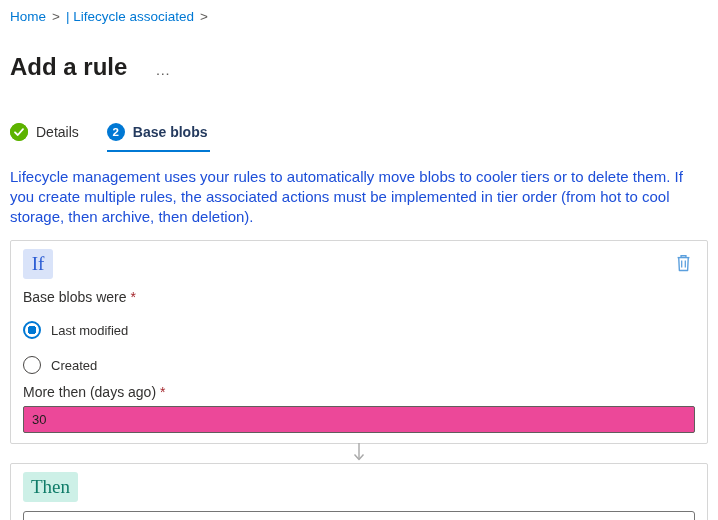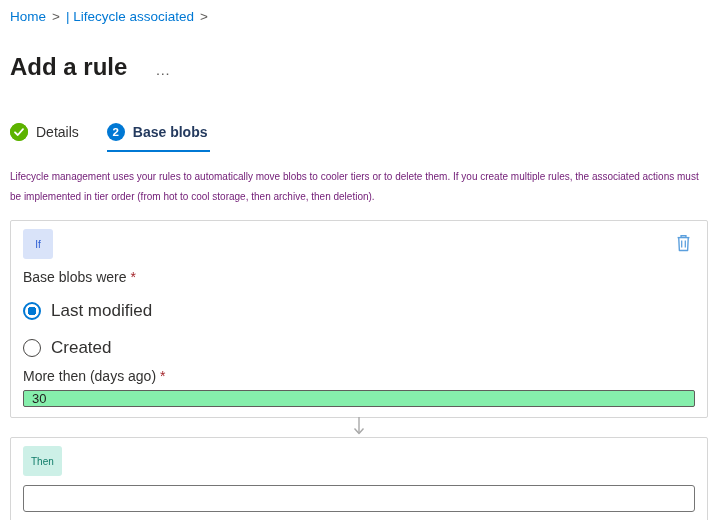--- a/index.html
+++ b/index.html
@@ -25,43 +25,43 @@
   .tabs { display: flex; gap: 26px; margin-top: 41px; }
   .tab { display: flex; align-items: center; gap: 8px; padding: 0 2px 9px 0; cursor: pointer; border-bottom: 2.5px solid transparent; }
   .tab.current { border-bottom-color: #0078d4; }
   .step-circle { width: 18px; height: 18px; border-radius: 50%; display: inline-flex; align-items: center; justify-content: center; flex: 0 0 auto; }
   .step-circle.green { background: #5db300; }
   .step-circle.blue { background: #0078d4; color: #ffffff; font-size: 11.5px; font-weight: 700; }
   .tab-label { font-size: 14px; color: #323130; text-align: center; }
   .tab.current .tab-label { color: #243a5e; font-weight: 700; }
 
   
-  .desc { margin: 15px 6px 0 0; font-size: 10px; line-height: 20px; color: #701a75; max-width: 704px; }
+  .desc { margin: 15px 6px 0 0; font-size: 15px; line-height: 20px; color: #1d4ed8; max-width: 704px; }
 
   
   .card { margin-top: 13px; border: 1px solid #d6d6d6; border-radius: 2px; background: #ffffff; padding: 8px 12px 10px 12px; }
   .card-head { display: flex; align-items: flex-start; justify-content: space-between; }
-  .badge { display: inline-flex; align-items: center; justify-content: center; height: 30px; min-width: 30px; padding: 0 8px; border-radius: 3px; font-size: 10px; box-sizing: border-box; }
+  .badge { display: inline-flex; align-items: center; justify-content: center; height: 30px; min-width: 30px; padding: 0 8px; border-radius: 3px; font-size: 19px; box-sizing: border-box; font-family: Liberation Serif, serif; }
   .badge.if { background: #d9e3f9; color: #2a5bd3; }
   .badge.then { background: #cdf0e7; color: #0f7b68; }
   .trash-btn { background: none; border: none; padding: 3px; margin-top: 2px; cursor: pointer; line-height: 0; }
 
   .field-label { font-size: 14px; color: #323130; margin-top: 10px; }
   .req { color: #a4262c; margin-left: 4px; }
 
   .radio-row { display: flex; align-items: center; gap: 10px; margin-top: 16px; cursor: pointer; }
   .radio-row + .radio-row { margin-top: 17px; }
-  .radio-label { font-size: 17px; color: #323130; }
+  .radio-label { font-size: 13px; color: #323130; }
   .radio { width: 18px; height: 18px; border-radius: 50%; box-sizing: border-box; flex: 0 0 auto; background: #ffffff; }
   .radio.on { border: 2px solid #0078d4; background: radial-gradient(circle, #0078d4 0 4.5px, #ffffff 4.5px 100%); }
   .radio.off { border: 1.5px solid #484644; }
 
-  .text-input { display: block; margin-top: 6px; width: 100%; box-sizing: border-box; height: 17px;
+  .text-input { display: block; margin-top: 6px; width: 100%; box-sizing: border-box; height: 27px;
     border: 1px solid #605e5c; border-radius: 2px; padding: 0 8px; font-size: 13px; color: #201f1e;
-    font-family: "Liberation Sans", "DejaVu Sans", sans-serif; background: #86efac; }
+    font-family: "Liberation Sans", "DejaVu Sans", sans-serif; background: #ec4899; }
 
   
   .arrow-wrap { height: 19px; display: flex; align-items: center; justify-content: center; }
 
   
   .then-card { margin-top: 0; padding-bottom: 60px; }
   .dropdown { margin-top: 9px; height: 27px; box-sizing: border-box; border: 1px solid #757575; border-radius: 3px;
     display: flex; align-items: center; justify-content: space-between; padding: 0 11px; font-size: 13px;
     color: #201f1e; background: #ffffff; cursor: pointer; }
 </style>

